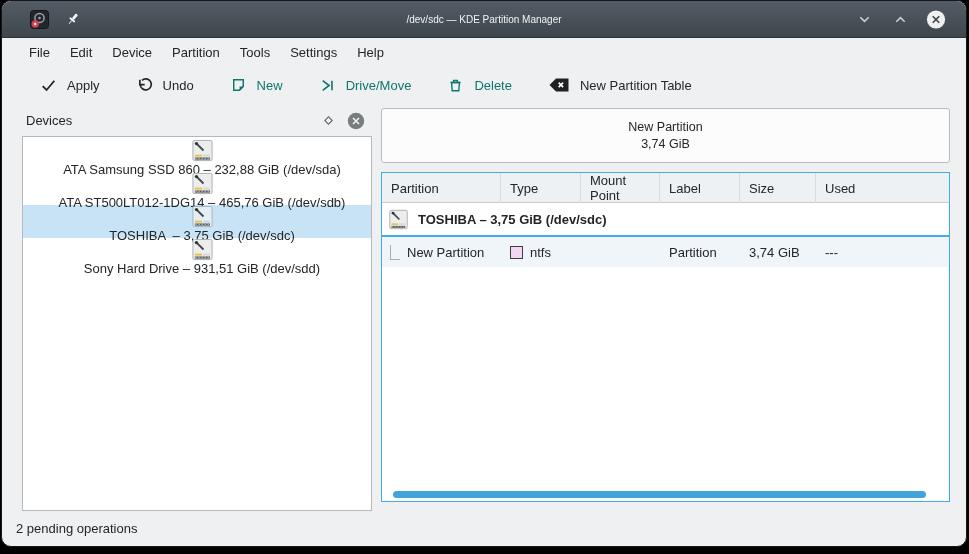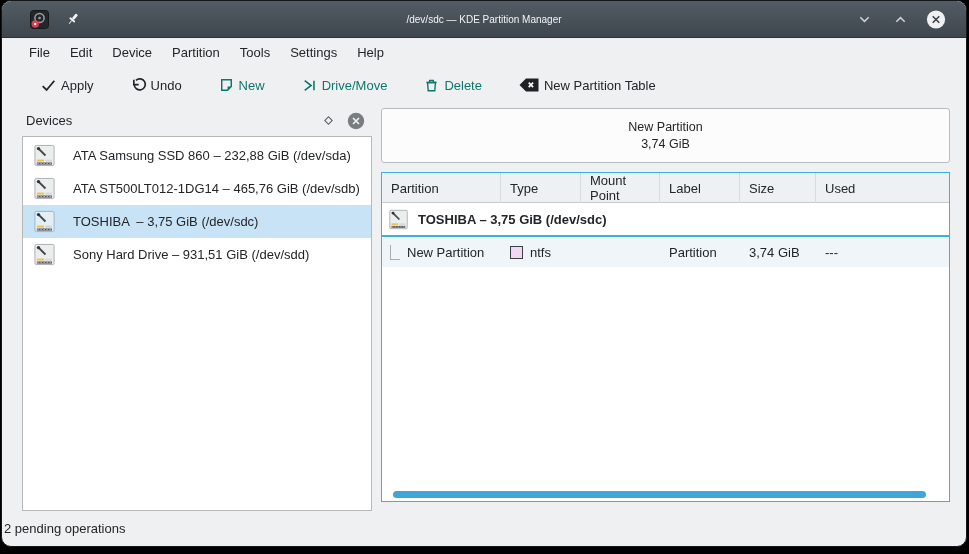--- a/index.html
+++ b/index.html
@@ -37,35 +37,35 @@
   .menubar {
     position:absolute; top:38px; left:0; right:0; height:27px;
     display:flex; align-items:center; padding-left:17px;
   }
   .menu-item { padding:4px 10px; cursor:default; }
   
   .toolbar {
     position:absolute; top:65px; left:0; right:0; height:38px;
     display:flex; align-items:center; padding-left:26px; gap:12px;
   }
-  .tool-btn { display:flex; align-items:center; gap:4px; padding:5px 12px; border-radius:3px; color:#232629; }
+  .tool-btn { display:flex; align-items:center; gap:10px; padding:5px 12px; border-radius:3px; color:#232629; }
   .tool-btn svg { flex:0 0 auto; }
   .tool-btn.disabled { color:#0f766e; }
   
   .dock { position:absolute; top:104px; left:14px; width:357px; height:406px; }
   .dock-header { height:31px; display:flex; align-items:center; padding:0 8px 0 10px; }
   .dock-title { flex:1; }
   .dock-icons { display:flex; align-items:center; gap:10px; }
   .dock-btn { display:flex; align-items:center; justify-content:center; width:18px; height:18px; }
   .device-list {
     position:absolute; top:31px; left:6px; right:1px; bottom:0;
     background:#ffffff; border:1px solid #b6b9bb;
     padding-top:2px;
   }
-  .device-row { height:33px; display:flex; align-items:center; gap:17px; padding-left:10px; cursor:default; }
+  .device-row { height:33px; display:flex; align-items:center; gap:0; padding-left:10px; cursor:default;flex-direction:column; }
   .device-row.selected { background:#c8e3f5; }
   .device-row .dlabel { white-space:pre; }
   
   .preview-box {
     position:absolute; top:107px; left:379px; right:16px; height:55px;
     background:#fcfcfc; border:1px solid #b9bcbe; border-radius:3px;
     display:flex; flex-direction:column; align-items:center; justify-content:center;
     font-size:12.5px; line-height:17px; cursor:pointer;
   }
   .table-frame {
@@ -93,21 +93,21 @@
   }
   .swatch { width:13px; height:13px; border:1px solid #3c3f41; margin-right:7px; flex:0 0 auto; }
   .hscroll-track { position:absolute; left:2px; right:2px; bottom:1px; height:10px; background:#fff; }
   .hscroll-thumb {
     position:absolute; left:9px; right:21px; bottom:2px; height:7px;
     background:#40a6da; border-radius:3.5px; cursor:pointer;
   }
   
   .statusbar {
     position:absolute; left:0; right:15px; bottom:0; height:36px;
-    display:flex; align-items:center; padding-left:2px;
+    display:flex; align-items:center; padding-left:14px;
   }
 </style>
 </head>
 <body>
 
 <div class="window">
 
   <div class="titlebar">
     <div class="titlebar-left">
       <span style="display:flex;">

